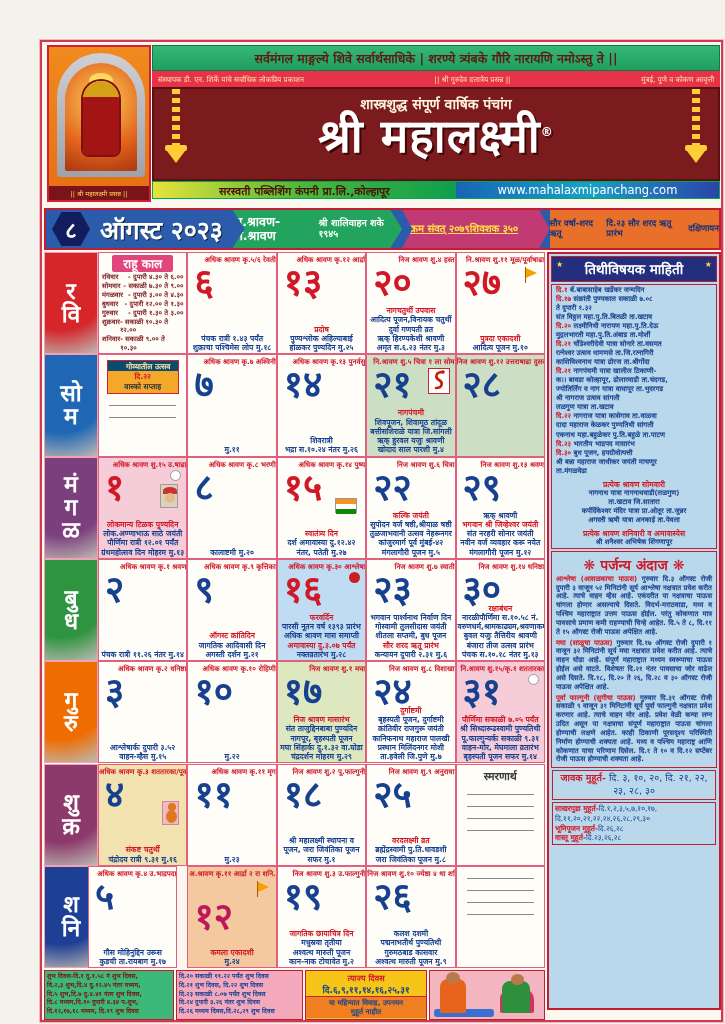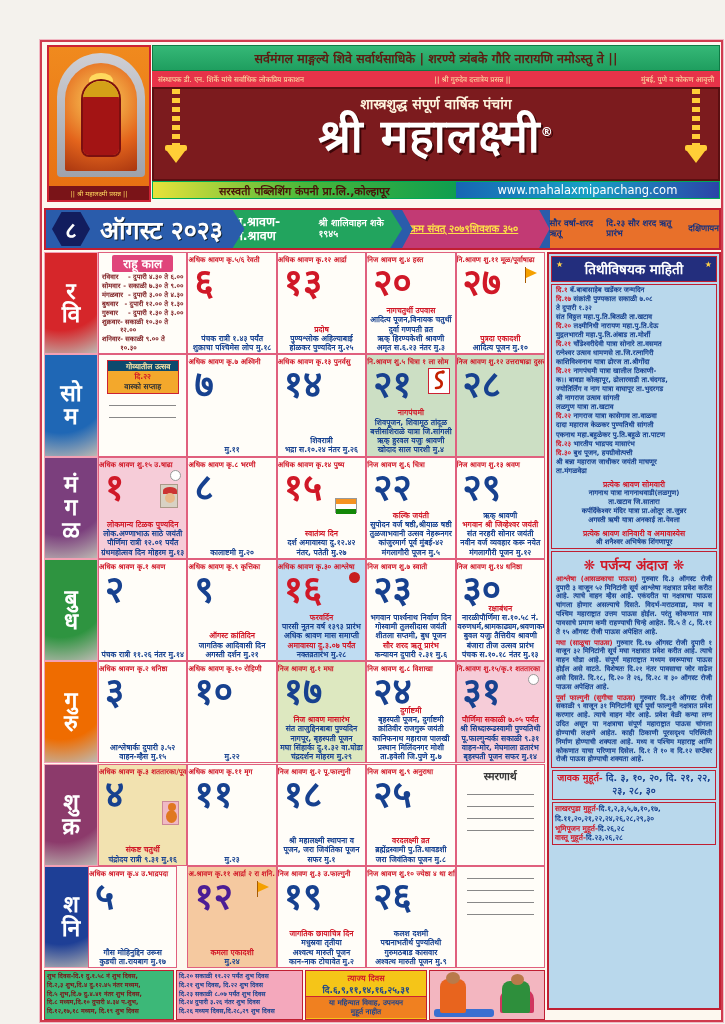--- a/index.html
+++ b/index.html
@@ -54,21 +54,21 @@
   .seg.green .l1 { font-size:12.5px; } .seg.green .l2 { font-size:9.5px; }
   .seg.magenta { flex:1; background:#c23a74; color:#fde047; clip-path:polygon(0 0,93% 0,100% 50%,93% 100%,0 100%,7% 50%); font-weight:bold;text-decoration:underline; }
   .seg.magenta .l1, .seg.magenta .l2 { font-size:10px; }
   .seg.orange { flex:1.15; background:#e8702a; color:#15307e; font-weight:bold; }
   .seg.orange div { font-size:8.5px; }
   
   .grid { position:absolute; left:2px; top:210px; width:501px; height:716px; }
   .daylabel { position:absolute; left:0; width:54px; border:1.5px solid #f2a0b4; color:#fff;
     display:flex; flex-direction:column; align-items:center; justify-content:center; font-weight:bold; font-size:23px; line-height:1.02; }
   .cell { position:absolute; border:1.5px solid #e0607e; background:#fffdf8; overflow:hidden; }
-  .cell .hdr { font-size:7.1px; font-weight:bold; color:#d01827; text-align:left; margin-top:1px; white-space:nowrap; }
+  .cell .hdr { font-size:7.1px; font-weight:bold; color:#d01827; text-align:right; margin-top:1px; white-space:nowrap; }
   .cell .num { position:absolute; left:6px; top:11px; font-size:37px; font-weight:bold; line-height:1; }
   .cell .body { position:absolute; left:1px; right:1px; bottom:1px; font-size:7.6px; line-height:1.22;
     color:#17418f; text-align:center; font-weight:bold; }
   .cell .body .red { color:#d01827; }
   .rahu-title { margin:2px auto 1px; width:70%; background:#e0457b; color:#fff; text-align:center; font-weight:bold; font-size:12px; border-radius:2px; }
   .rahu-row { font-size:6.7px; color:#7c1b1e; font-weight:bold; padding:0 3px; display:flex; justify-content:space-between; line-height:1.33; }
   .goa-box { margin:5px auto 3px; width:82%; background:#f3a82c; border:1px solid #c23; text-align:center; }
   .goa-box .t { background:#0c4a6e; color:#ffe9a8; font-size:7.5px; font-weight:bold;padding-left:11px; }
   .goa-box .d { color:#d01827; font-size:7.5px; font-weight:bold; }
   .goa-box .s { color:#333; font-size:7.5px; font-weight:bold; padding-bottom:2px; }
@@ -95,21 +95,21 @@
   .panel-hd { margin:2px; background:#232e7d; border:1.5px solid #c01f32; color:#fff; text-align:center;
     font-size:13.5px; font-weight:bold; padding:3px 0; position:relative; }
   .panel-hd .st { color:#ffd24a; font-size:8px; position:absolute; }
   .pline { font-size:6.85px; line-height:1.32; color:#17418f; font-weight:bold; padding:0 4px; }
   .pline b { color:#d01827; }
   .psec { text-align:center; color:#d01827; font-weight:bold; font-size:7.6px; margin-top:3px; }
   .rain-hd { text-align:center; color:#d01827; font-weight:bold; font-size:14px; margin:3px 0 1px; }
   .ppara { font-size:6.8px; line-height:1.3; color:#17418f; font-weight:bold; padding:0 4px; text-align:justify; margin-bottom:2px; }
   .ppara b { color:#d01827; }
   .mbox { margin:2px 3px; border:1.5px solid #c01f32; text-align:center; padding:1px 2px; }
-  .mbox .lbl { color:#d01827; font-weight:bold; } .mbox .val { color:#17418f; font-weight:bold; }
+  .mbox .lbl { color:#d01827; font-weight:bold; } .mbox .val { color:#17418f; font-weight:normal; }
   .mbox.big { font-size:9.5px; line-height:1.35; }
   .mbox.small { font-size:7.3px; line-height:1.35; text-align:left; }
   
   .footer { position:absolute; left:2px; top:928px; width:501px; height:50px; display:flex; gap:2px; }
   .fbox { border:1.5px solid #c01f32; height:100%; overflow:hidden; }
   .fgreen { width:130px; background:#3cb878; color:#7a1418; font-size:6.3px; font-weight:bold; line-height:1.4; padding:1px 2px; }
   .fpink { width:127px; background:#f4a8bc; color:#17418f; font-size:6.3px; font-weight:bold; line-height:1.4; padding:1px 2px; }
   .fyellow { width:122px; background:#f5c518; text-align:center; }
   .fyellow .t { color:#d01827; font-weight:bold; font-size:8px; margin-top:1px; }
   .fyellow .v { color:#17418f; font-weight:bold; font-size:9px; }
@@ -526,21 +526,21 @@
       <div class="cell" style="left: 44px; top: 613.8px; width: 89.4px; height: 102.3px; background: rgb(255, 253, 248);">
         <div class="hdr">अधिक श्रावण कृ.४ उ.भाद्रपदा</div>
         <div class="num" style="color: rgb(23, 65, 143);">५</div>
         <div class="body">
           <div>गौस मोहिनुद्दिन उरूस</div>
           <div>कुडची ता.रायबाग  मु.१७</div>
         </div>
       </div>
       <div class="cell" style="left: 143.4px; top: 613.8px; width: 89.4px; height: 102.3px; background: rgb(245, 201, 160);">
         <div class="hdr">अ.श्रावण कृ.११ आर्द्रा  २ रा शनि.</div>
-        <div class="num" style="color: #4c1d95;">१२</div>
+        <div class="num" style="color: #be185d; margin-top: 20px;">१२</div>
         <div class="pennant">
           <div class="pole"></div>
           <div class="fl"></div>
         </div>
         <div class="body">
           <div class="red">कमला एकादशी</div>
           <div>मु.२४</div>
         </div>
       </div>
       <div class="cell" style="left: 232.8px; top: 613.8px; width: 89.4px; height: 102.3px; background: rgb(255, 253, 248);">

